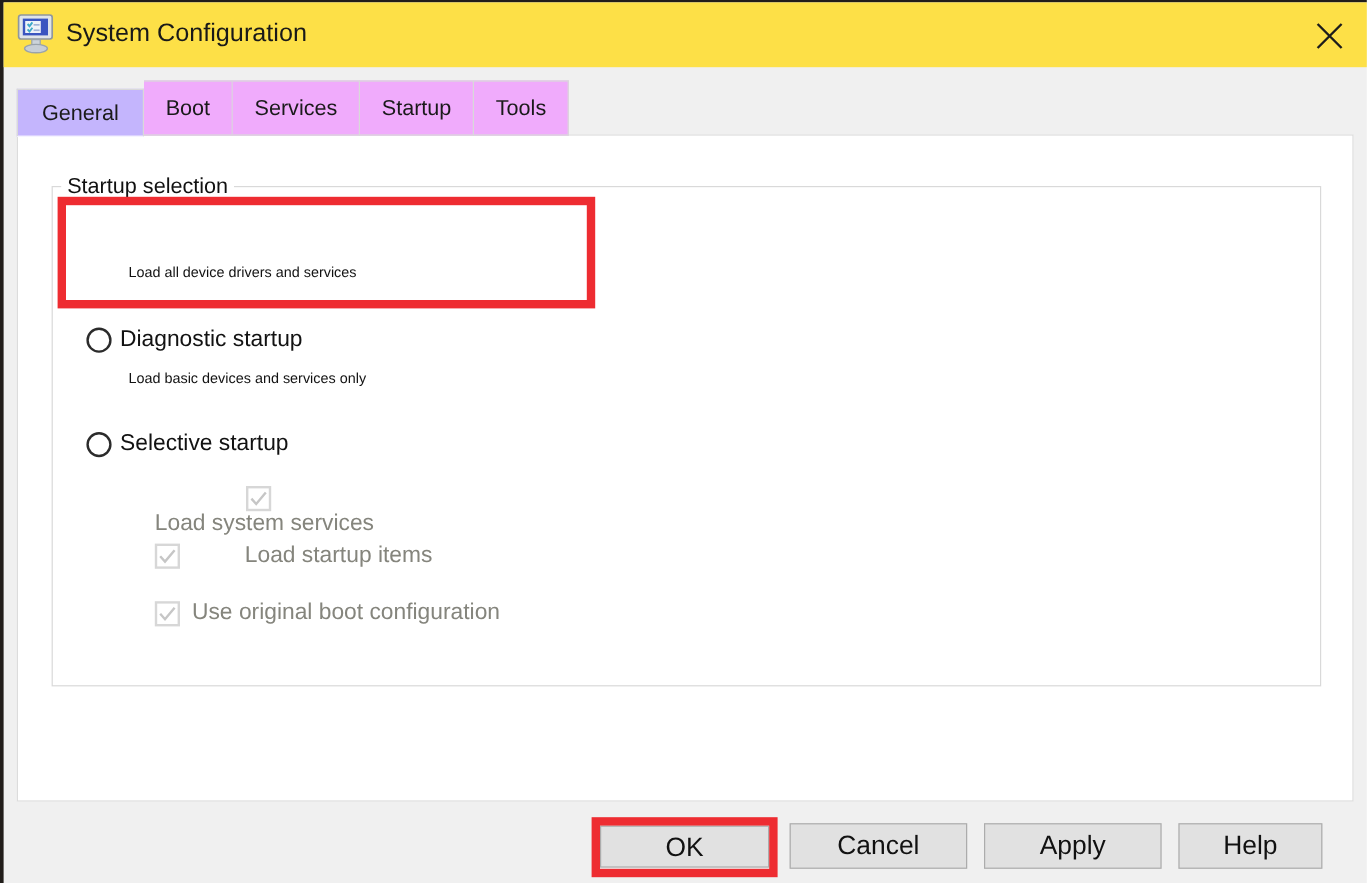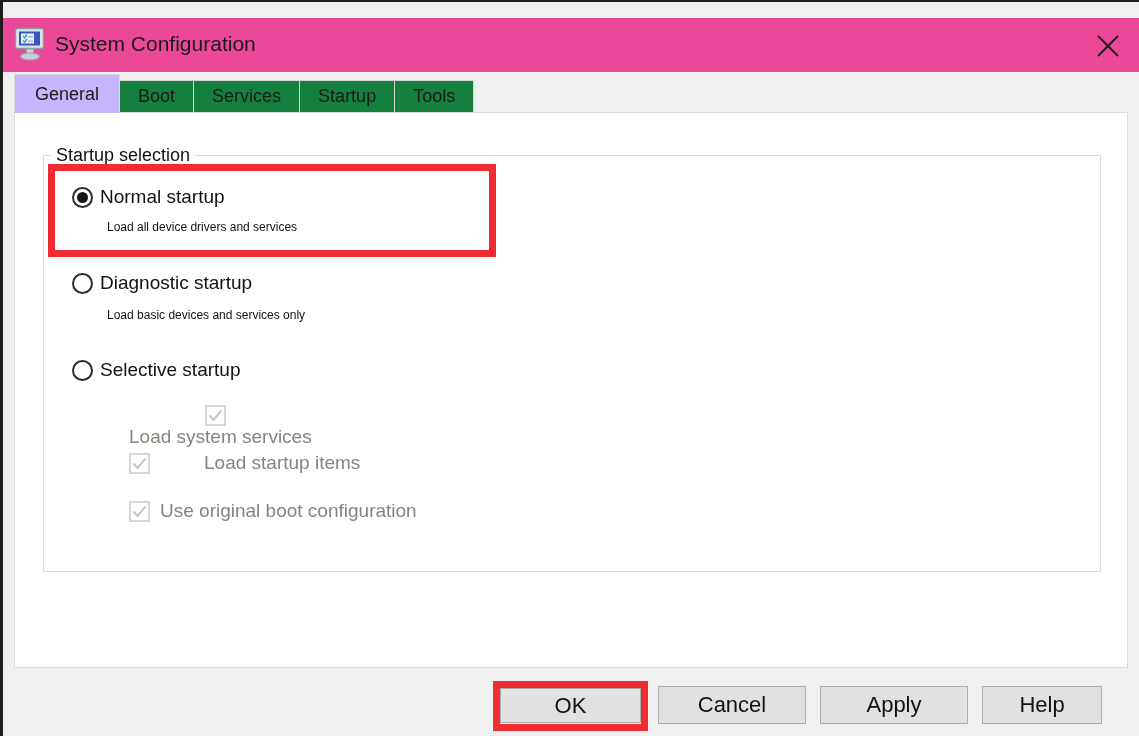--- a/index.html
+++ b/index.html
@@ -9,41 +9,41 @@
     font-family: "Liberation Sans", "DejaVu Sans", sans-serif;
     background: #f0f0f0;
     border-top: 2px solid #211d1a;
     border-left: 3px solid #211d1a;
     overflow: hidden;
     color: #1a1a1a;
   }
 
   
   .titlebar {
-    position: absolute; left: 0; top: 16px; width: 1136px; height: 54px;
-    background: #ec4899;
+    position: absolute; left: 0; top: 0; width: 1136px; height: 54px;
+    background: #fde047;
   }
   .app-icon { position: absolute; left: 11px; top: 9px; width: 32px; height: 34px; }
   .title-text {
     position: absolute; left: 52px; top: 0; height: 54px;
     line-height: 52px; font-size: 21px; color: #191919;
   }
   .close-btn {
     position: absolute; right: 14px; top: 11px; width: 34px; height: 34px;
     display: flex; align-items: center; justify-content: center;
     cursor: pointer; background: transparent;
   }
 
   
   .tabstrip {
     position: absolute; left: 11px; top: 71px; height: 40px;
     display: flex; align-items: flex-end; z-index: 3;
   }
   .tab {
-    height: 33px; background: #15803d;
+    height: 46px; background: #f0abfc;
     border: 1px solid #d9d9d9; border-left: none;
     padding: 0 18px; font-size: 18px;
     display: flex; align-items: center; justify-content: center;
     cursor: pointer; white-space: nowrap;
   }
   .tab:first-child { border-left: 1px solid #d9d9d9; }
   .tab.active {
     height: 40px; background: #c4b5fd;
     border: 1px solid #d9d9d9; border-bottom: 1px solid #ffffff;
     margin-bottom: -1px; padding: 0 20px; position: relative; z-index: 4;
@@ -135,24 +135,20 @@
   <div class="tab">Boot</div>
   <div class="tab">Services</div>
   <div class="tab">Startup</div>
   <div class="tab">Tools</div>
 </div>
 
 <div class="panel">
   <div class="groupbox">
     <div class="groupbox-label">Startup selection</div>
 
-    <div class="opt-row" style="top: 30px;">
-      <span class="radio checked"></span>
-      <span class="opt-label">Normal startup</span>
-    </div>
     <div class="opt-desc" style="top: 64px;">Load all device drivers and services</div>
 
     <div class="opt-row" style="top: 116px;">
       <span class="radio"></span>
       <span class="opt-label">Diagnostic startup</span>
     </div>
     <div class="opt-desc" style="top: 152px;">Load basic devices and services only</div>
 
     <div class="opt-row" style="top: 203px;">
       <span class="radio"></span>

